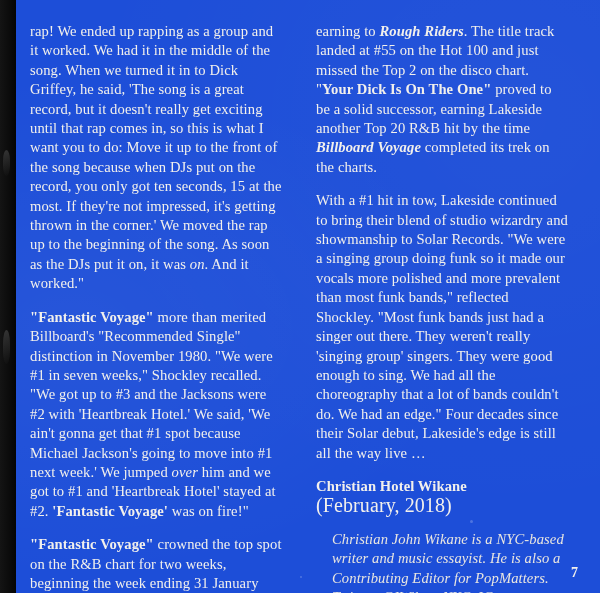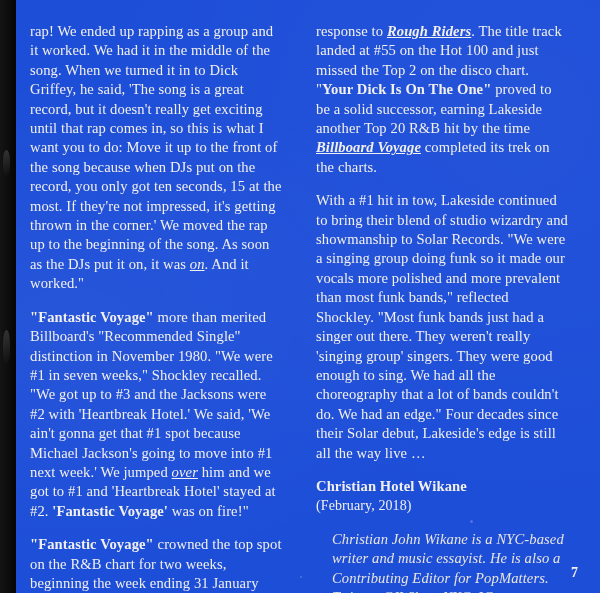--- a/index.html
+++ b/index.html
@@ -59,33 +59,33 @@
   }
   .col p {
     margin: 0 0 14px 0;
     font-size: 14.6px;
     line-height: 19.4px;
     text-align: left;
     letter-spacing: 0.1px;
   }
 
   b, .bold { font-weight: bold; }
-  i, .ital { font-style: italic; text-decoration: underline; }
+  i, .ital { font-style: italic; }
 
   .byline {
     margin: 26px 0 0 0;
     text-align: right;
     font-weight: bold;
     font-size: 15px;
     line-height: 20px;
   }
   .byline .date {
     font-weight: normal;
     display: block;
-    font-size: 14px;
+    font-size: 20px;
   }
   .bio {
     margin-top: 26px;
     font-style: italic;
     font-size: 13.2px;
     line-height: 17.6px;
     color: #e9e6e0;
     padding-left: 16px;
   }
   .folio {
@@ -119,21 +119,21 @@
 
     <div class="col">
       <p><span>rap! We ended up rapping as a group and it worked. We had it in the middle of the song. When we turned it in to Dick Griffey, he said, 'The song is a great record, but it doesn't really get exciting until that rap comes in, so this is what I want you to do: Move it up to the front of the song because when DJs put on the record, you only got ten seconds, 15 at the most. If they're not impressed, it's getting thrown in the corner.' We moved the rap up to the beginning of the song. As soon as the DJs put it on, it was </span><i>on</i><span>. And it worked."</span></p>
 
       <p><b>"Fantastic Voyage"</b><span> more than merited Billboard's "Recommended Single" distinction in November 1980. "We were #1 in seven weeks," Shockley recalled. "We got up to #3 and the Jacksons were #2 with 'Heartbreak Hotel.' We said, 'We ain't gonna get that #1 spot because Michael Jackson's going to move into #1 next week.' We jumped </span><i>over</i><span> him and we got to #1 and 'Heartbreak Hotel' stayed at #2. </span><b>'Fantastic Voyage'</b><span> was on fire!"</span></p>
 
       <p><b>"Fantastic Voyage"</b><span> crowned the top spot on the R&amp;B chart for two weeks, beginning the week ending 31 January 1981. The album itself soared to #2 R&amp;B and gave Lakeside the biggest pop success of their career when it peaked at #16 on the Billboard 200, an astounding turnaround after the rather muted</span></p>
     </div>
 
     <div class="col">
-      <p><span>response to </span><b class="ital">Rough Riders</b><span>. The title track landed at #55 on the Hot 100 and just missed the Top 2 on the disco chart. "</span><b>Your Dick Is On The One"</b><span> proved to be a solid successor, earning Lakeside another Top 20 R&amp;B hit by the time </span><b class="ital">Billboard Voyage</b><span> completed its trek on the charts.</span></p>
+      <p><span>earning to </span><b class="ital">Rough Riders</b><span>. The title track landed at #55 on the Hot 100 and just missed the Top 2 on the disco chart. "</span><b>Your Dick Is On The One"</b><span> proved to be a solid successor, earning Lakeside another Top 20 R&amp;B hit by the time </span><b class="ital">Billboard Voyage</b><span> completed its trek on the charts.</span></p>
 
       <p><span>With a #1 hit in tow, Lakeside continued to bring their blend of studio wizardry and showmanship to Solar Records. "We were a singing group doing funk so it made our vocals more polished and more prevalent than most funk bands," reflected Shockley. "Most funk bands just had a singer out there. They weren't really 'singing group' singers. They were good enough to sing. We had all the choreography that a lot of bands couldn't do. We had an edge." Four decades since their Solar debut, Lakeside's edge is still all the way live …</span></p>
 
       <p class="byline">
         <span>Christian Hotel Wikane</span>
         <span class="date">(February, 2018)</span>
       </p>
 
       <p class="bio">Christian John Wikane is a NYC-based writer and music essayist. He is also a Contributing Editor for PopMatters. Twitter: CJWikaneNYC. IG: christianjohn.wikane. Stephen Shockley interview courtesy of the Funk Chronicles.</p>
     </div>

